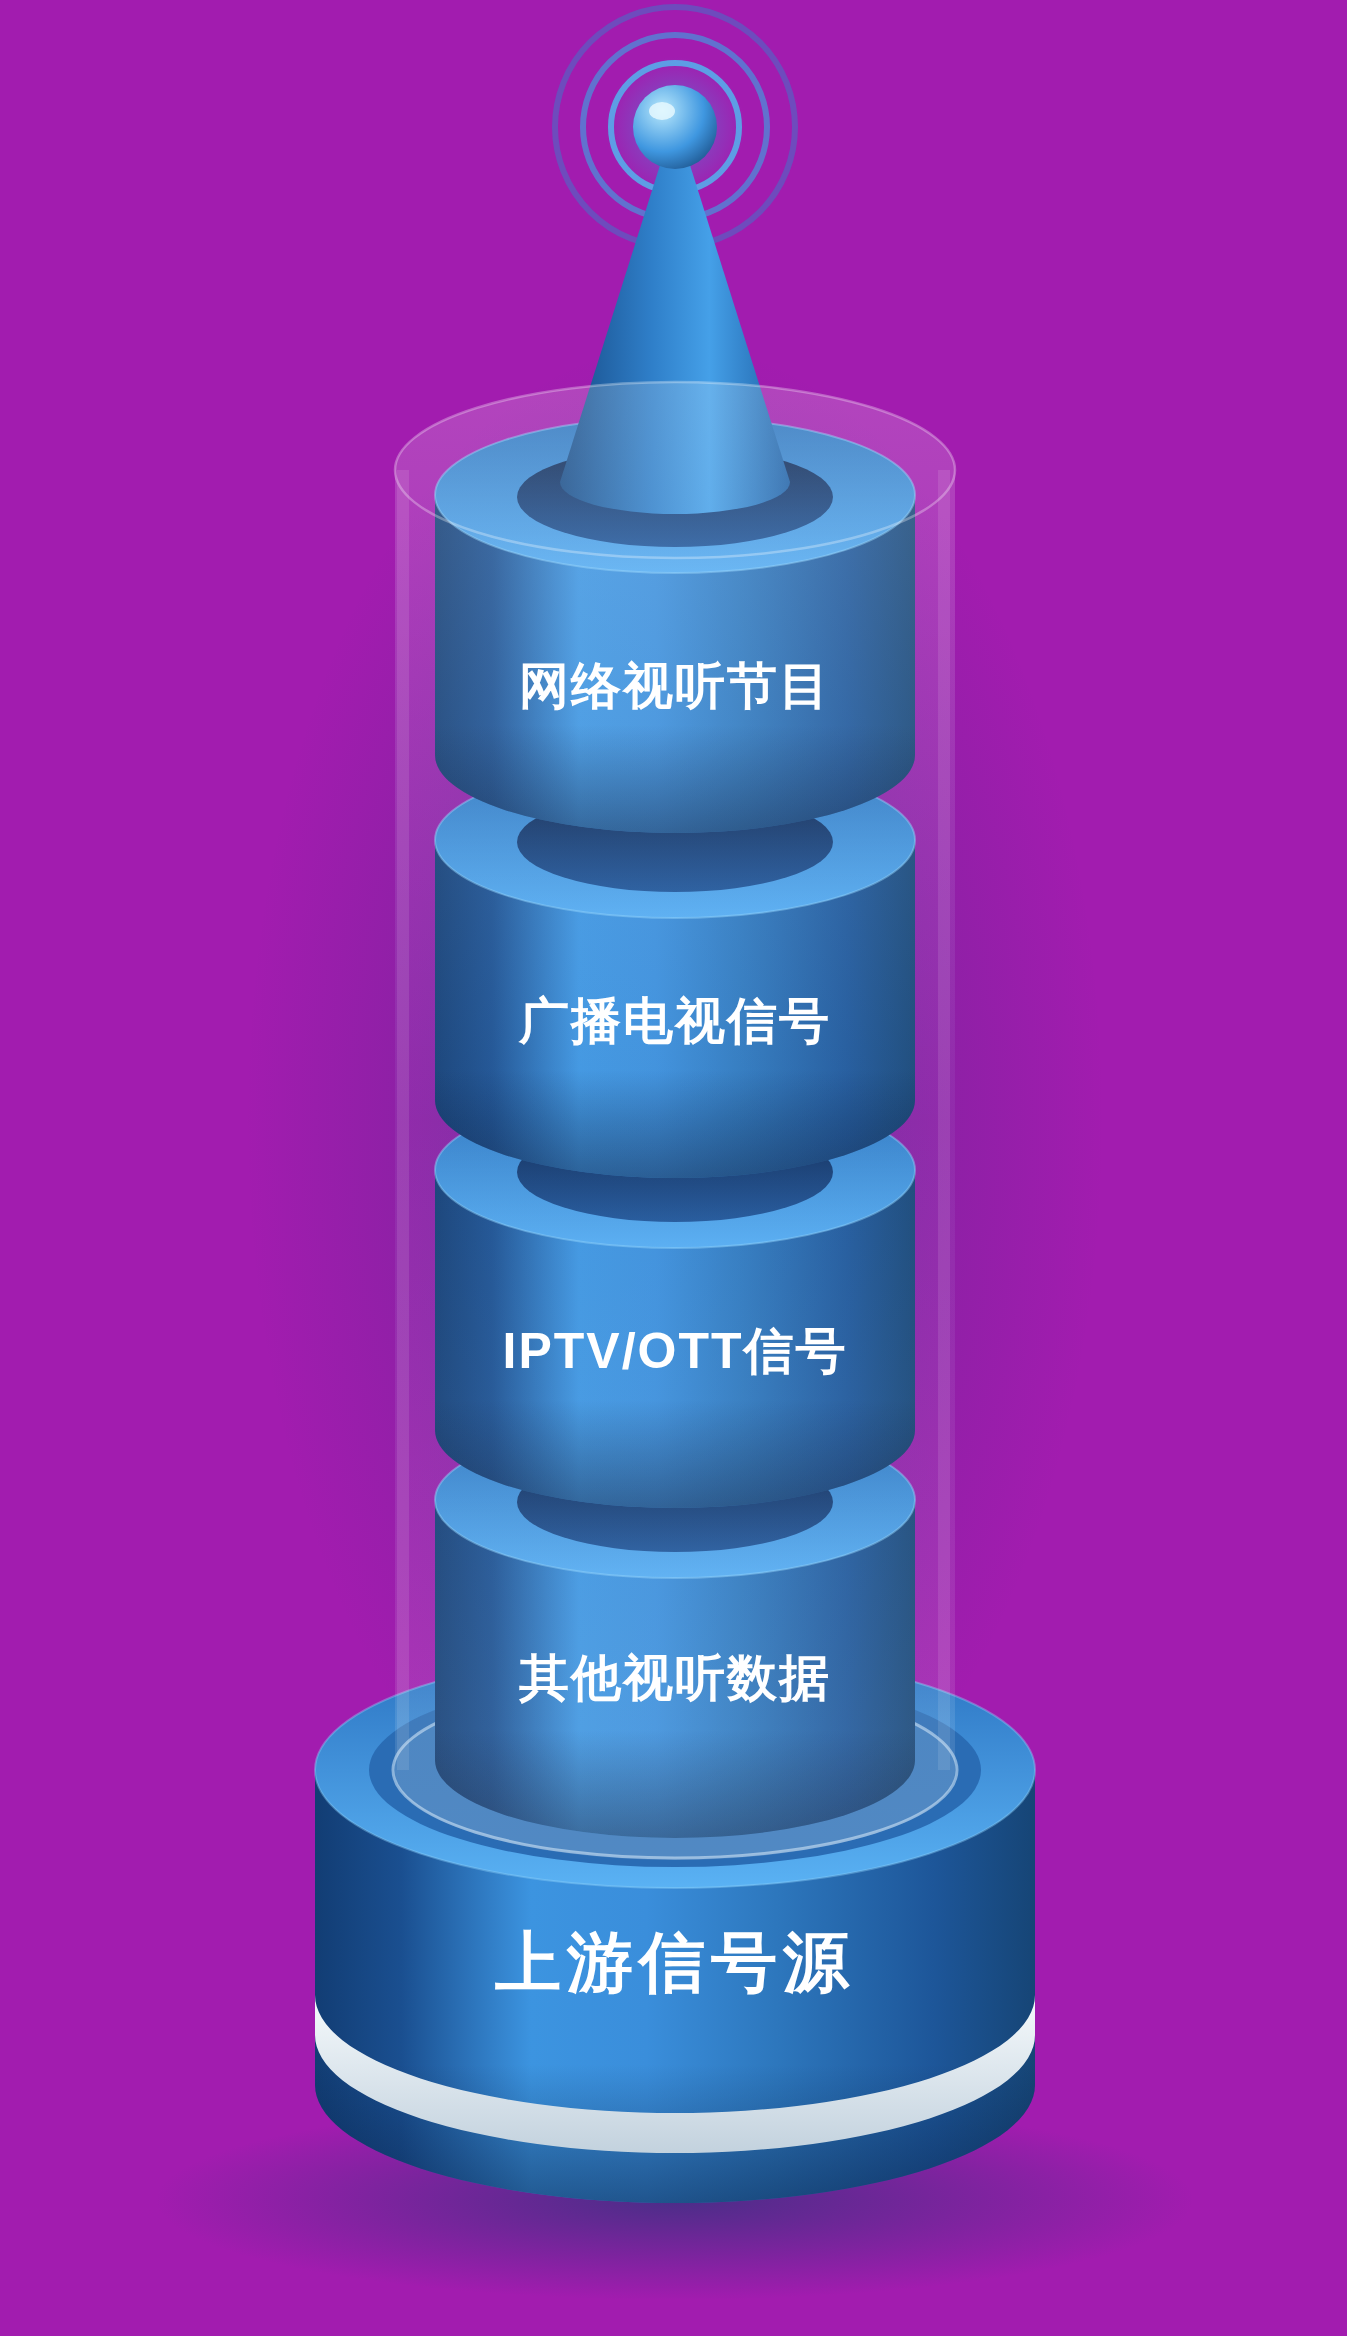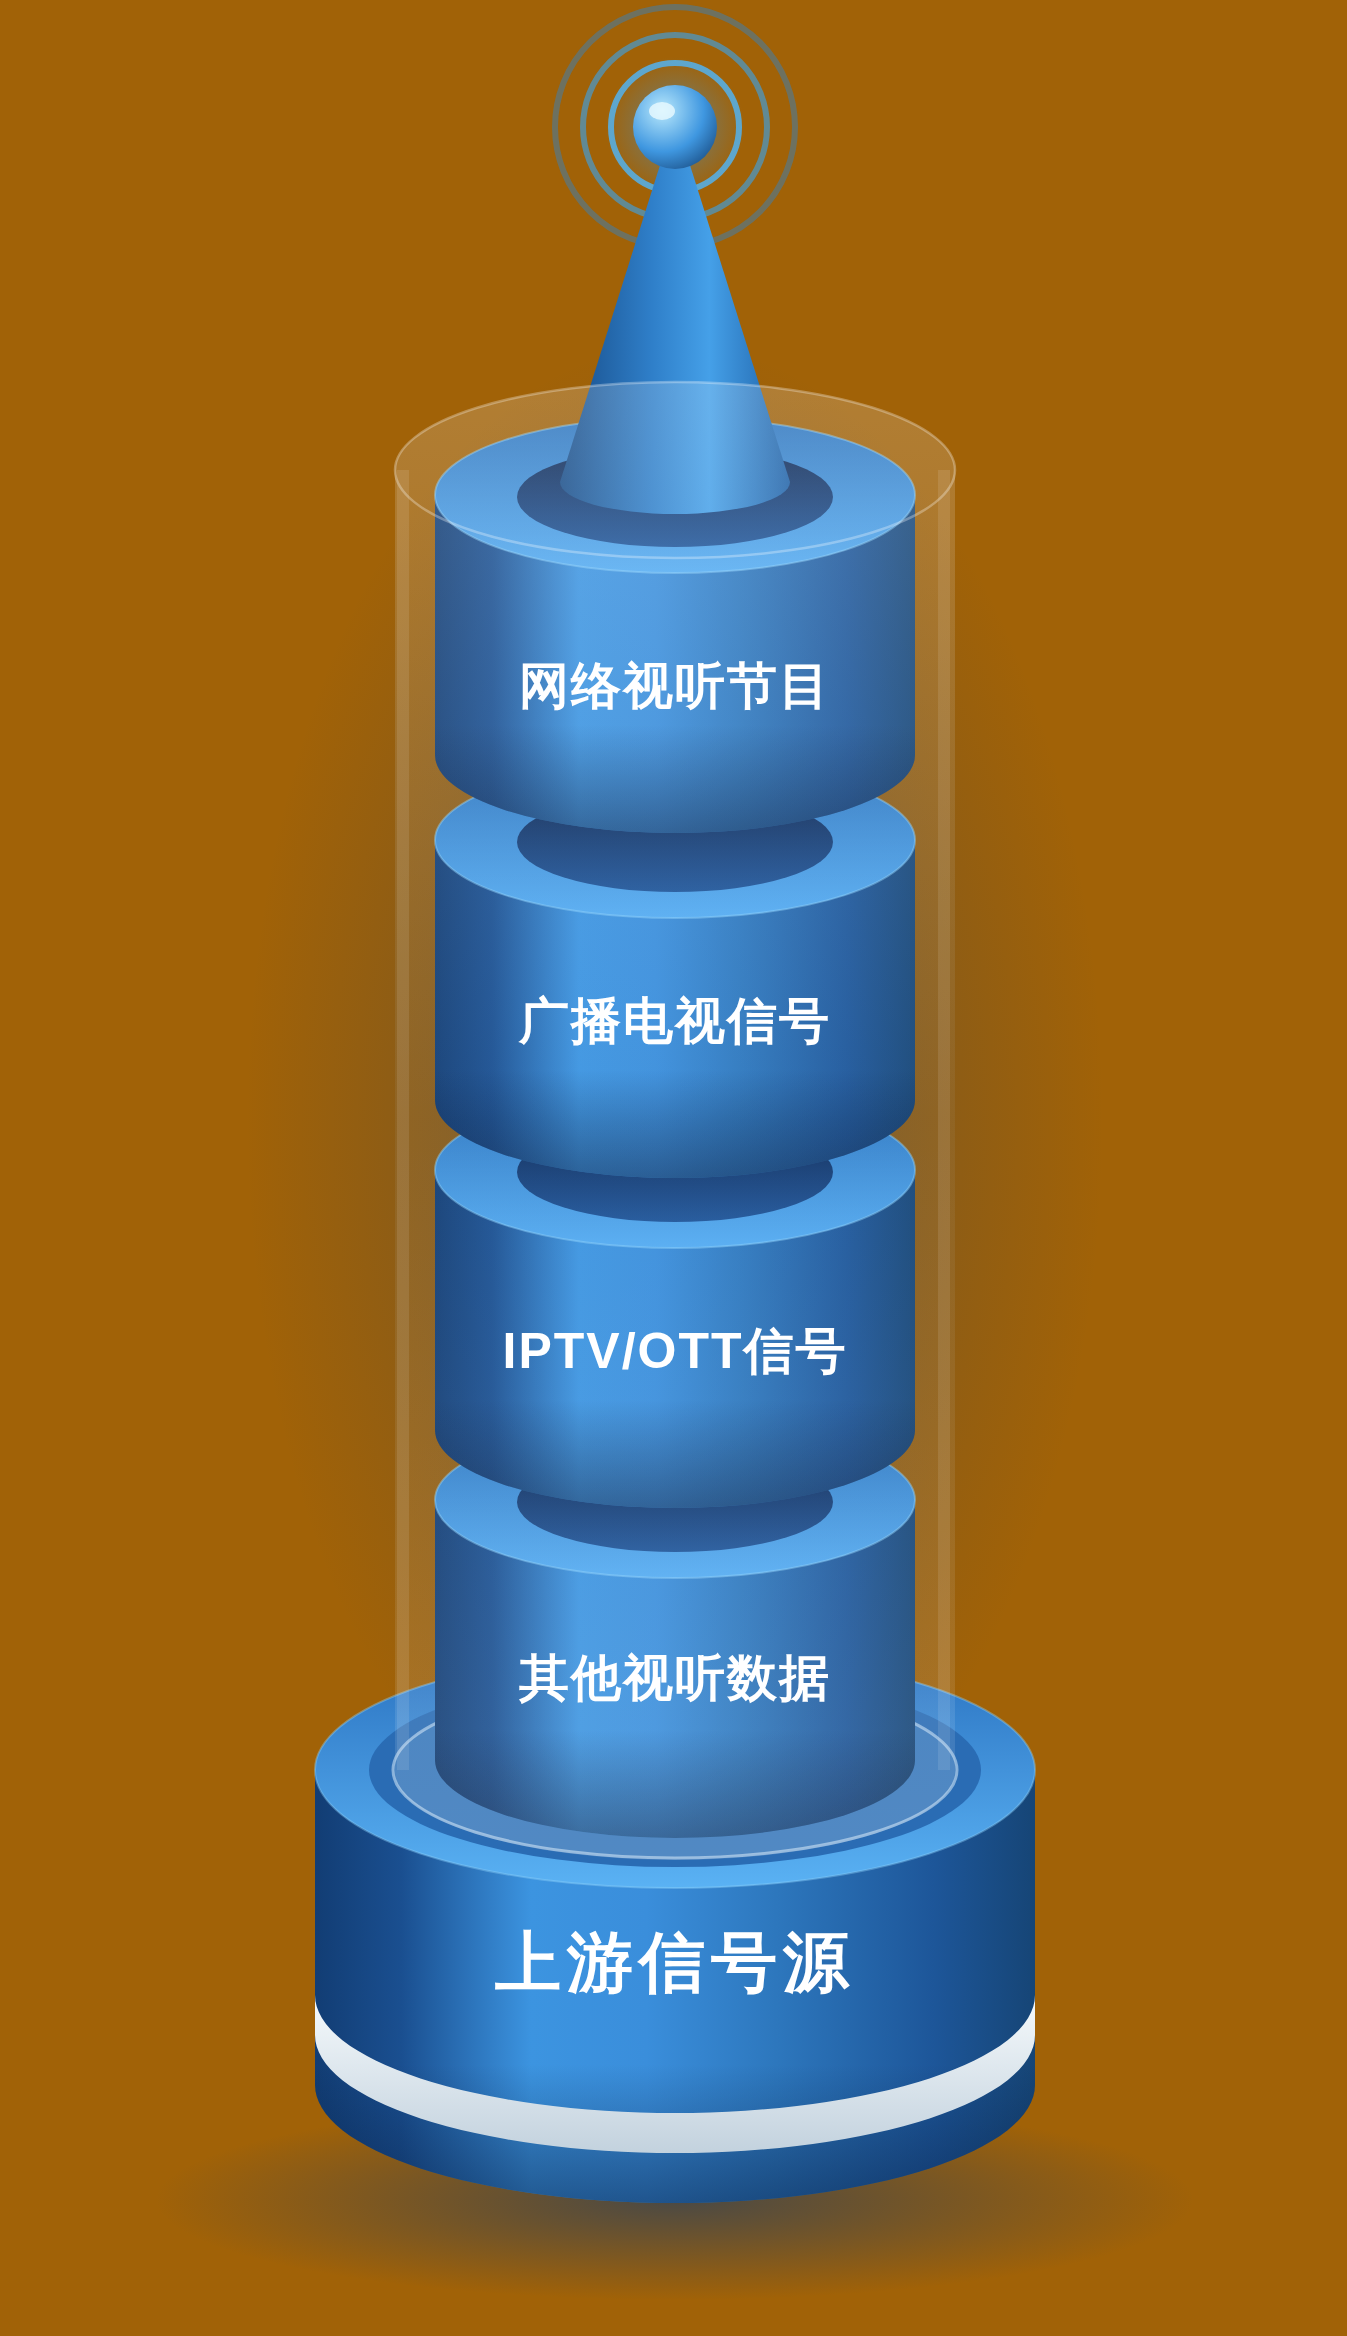--- a/index.html
+++ b/index.html
@@ -5,21 +5,21 @@
   html, body {
     margin: 0;
     padding: 0;
     background: #000000;
     font-family: "Liberation Sans", "DejaVu Sans", sans-serif;
   }
   .stage {
     position: relative;
     width: 1347px;
     height: 2336px;
-    background: #a16207;
+    background: #a21caf;
     overflow: hidden;
   }
   svg { display: block; }
   text {
     fill: #ffffff;
     font-family: "Liberation Sans", "DejaVu Sans", sans-serif;
     font-weight: bold;
   }
   .seg-label { font-size: 50px; letter-spacing: 2px; }
   .base-label { font-size: 66px; letter-spacing: 6px; }

